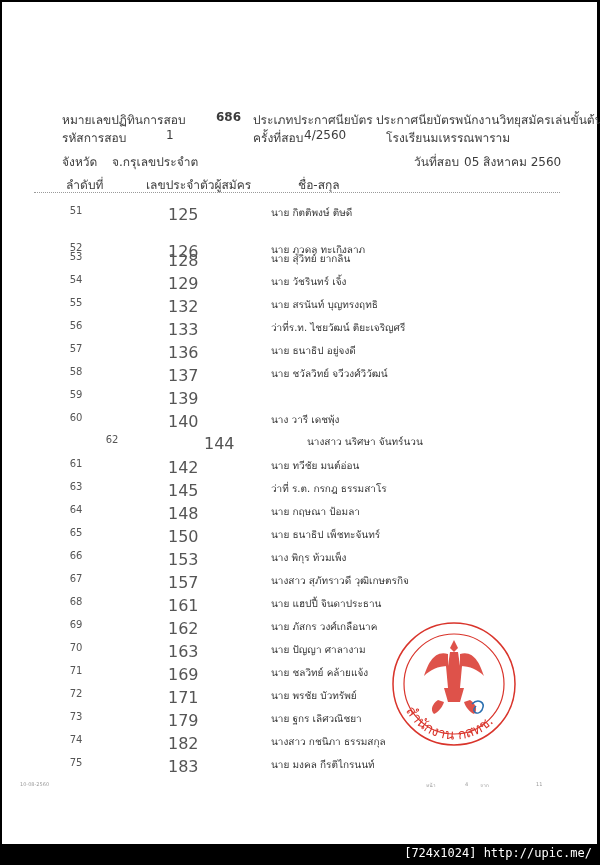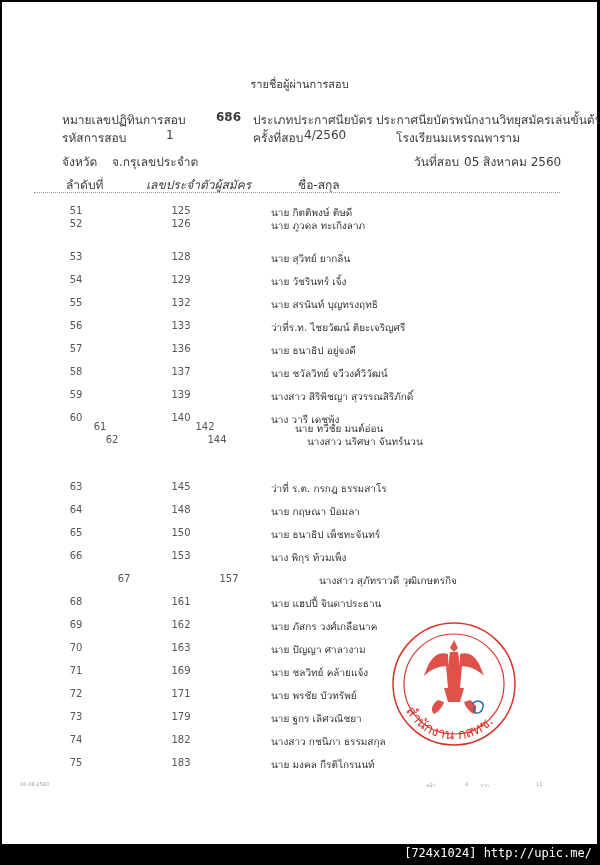--- a/index.html
+++ b/index.html
@@ -4,61 +4,60 @@
 <style>
   html, body { margin:0; padding:0; }
   body { width:600px; height:865px; background:#000; position:relative; overflow:hidden;
          font-family:"DejaVu Sans", sans-serif; color:#3a3a3a; }
   .paper { position:absolute; left:2px; top:2px; width:595px; height:842px; background:#fff; }
   .t { position:absolute; font-size:12px; white-space:nowrap; color:#3c3c3c; }
   .title { left:0; width:595px; top:73px; text-align:center; font-size:11px; }
   .hr { position:absolute; left:32px; width:526px; top:190px; border-top:1px dotted #9a9a9a; }
   .row { position:absolute; left:0; width:475px; height:24px; }
   .row .c1 { position:absolute; left:62px; width:24px; text-align:center; font-size:10px; color:#555; }
-  .row .c2 { position:absolute; left:166px; width:26px; text-align:center; font-size:10px; color:#555; }
+  .row .c2 { position:absolute; left:166px; width:26px; text-align:center; font-size:16px; color:#555; }
   .row .c3 { position:absolute; left:269px; font-size:10px; color:#333; white-space:nowrap; }
   .stamp { position:absolute; left:388px; top:618px; width:128px; height:128px; }
   .footer-bar { position:absolute; left:0; top:845px; width:600px; height:20px; background:#000; }
   .watermark { position:absolute; right:8px; top:846px; color:#fff; font-size:12px; font-family:"DejaVu Sans Mono", monospace; }
   .foot { position:absolute; font-size:5px; color:#9a9a9a; }
 </style>
 </head>
 <body>
 
 <div class="paper">
-  <div class="t title">รายชื่อผู้ผ่านการสอบ</div>
 
   <div class="t" style="left:60px;top:108px;">หมายเลขปฏิทินการสอบ</div>
   <div class="t" style="left:214px;top:108px;font-weight:bold;">686</div>
   <div class="t" style="left:251px;top:108px;">ประเภทประกาศนียบัตร</div>
   <div class="t" style="left:374px;top:108px;">ประกาศนียบัตรพนักงานวิทยุสมัครเล่นขั้นต้น</div>
 
   <div class="t" style="left:60px;top:126px;">รหัสการสอบ</div>
   <div class="t" style="left:164px;top:126px;">1</div>
   <div class="t" style="left:251px;top:126px;">ครั้งที่สอบ</div>
   <div class="t" style="left:302px;top:126px;">4/2560</div>
-  <div class="t" style="left:394px;top:126px;font-family:Liberation Mono, monospace;">โรงเรียนมเหรรณพาราม</div>
+  <div class="t" style="left:384px;top:126px;font-family:Liberation Mono, monospace;">โรงเรียนมเหรรณพาราม</div>
 
   <div class="t" style="left:60px;top:150px;">จังหวัด</div>
   <div class="t" style="left:110px;top:150px;">จ.กรุเลขประจำต</div>
   <div class="t" style="left:412px;top:150px;">วันที่สอบ</div>
   <div class="t" style="left:462px;top:150px;">05 สิงหาคม 2560</div>
 
   <div class="t" style="left:64px;top:173px;">ลำดับที่</div>
-  <div class="t" style="left:144px;top:173px;font-style:italic;">เลขประจำตัวผู้สมัคร</div>
+  <div class="t" style="left:144px;top:173px;">เลขประจำตัวผู้สมัคร</div>
   <div class="t" style="left:296px;top:173px;">ชื่อ-สกุล</div>
   <div class="hr"></div>
 
   <div>
     <div class="row" style="top:203px;">
         <span class="c1">51</span>
         <span class="c2">125</span>
         <span class="c3">นาย กิตติพงษ์ ติษดี</span>
       </div>
-    <div class="row" style="top:216px;">
+    <div class="row" style="top:240px;">
         <span class="c1">52</span>
         <span class="c2">126</span>
         <span class="c3">นาย ภูวดล ทะเกิงลาภ</span>
       </div>
     <div class="row" style="top:249px;">
         <span class="c1">53</span>
         <span class="c2">128</span>
         <span class="c3">นาย สุวิทย์ ยากลิ่น</span>
       </div>
     <div class="row" style="top:272px;">
@@ -82,28 +81,27 @@
         <span class="c3">นาย ธนาธิป อยู่จงดี</span>
       </div>
     <div class="row" style="top:364px;">
         <span class="c1">58</span>
         <span class="c2">137</span>
         <span class="c3">นาย ชวัลวิทย์ จวีวงศ์วิวัฒน์</span>
       </div>
     <div class="row" style="top:387px;">
         <span class="c1">59</span>
         <span class="c2">139</span>
-        <span class="c3">นางสาว สิริพิชญา สุวรรณสิริภักดิ์</span>
       </div>
     <div class="row" style="top:410px;">
         <span class="c1">60</span>
         <span class="c2">140</span>
         <span class="c3">นาง วารี เดชพุ้ง</span>
       </div>
-    <div class="row" style="top:419px;margin-left:24px;">
+    <div class="row" style="top:456px;">
         <span class="c1">61</span>
         <span class="c2">142</span>
         <span class="c3">นาย ทวีชัย มนต์อ่อน</span>
       </div>
     <div class="row" style="top:432px;margin-left:36px;">
         <span class="c1">62</span>
         <span class="c2">144</span>
         <span class="c3">นางสาว นริศษา จันทร์นวน</span>
       </div>
     <div class="row" style="top:479px;">
@@ -119,21 +117,21 @@
     <div class="row" style="top:525px;">
         <span class="c1">65</span>
         <span class="c2">150</span>
         <span class="c3">นาย ธนาธิป เพ็ชทะจันทร์</span>
       </div>
     <div class="row" style="top:548px;">
         <span class="c1">66</span>
         <span class="c2">153</span>
         <span class="c3">นาง พิกุร ท้วมเพ็ง</span>
       </div>
-    <div class="row" style="top:571px;margin-left:48px;">
+    <div class="row" style="top:571px;">
         <span class="c1">67</span>
         <span class="c2">157</span>
         <span class="c3">นางสาว สุภัทราวดี วุฒิเกษตรกิจ</span>
       </div>
     <div class="row" style="top:594px;">
         <span class="c1">68</span>
         <span class="c2">161</span>
         <span class="c3">นาย แฮปปี้ จินดาประธาน</span>
       </div>
     <div class="row" style="top:617px;">

